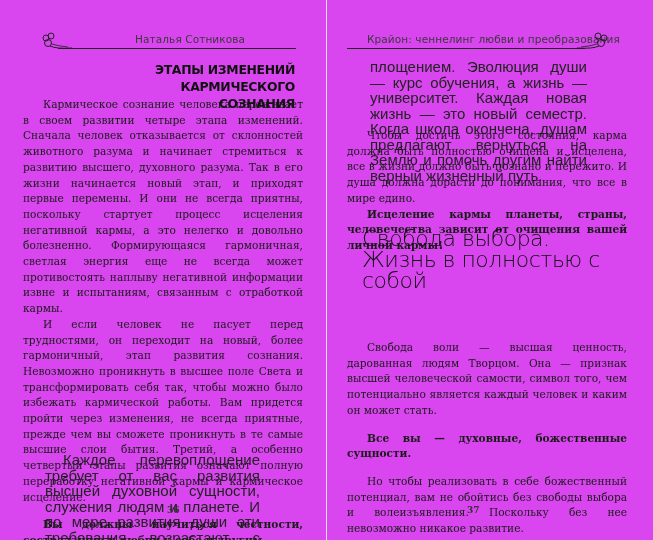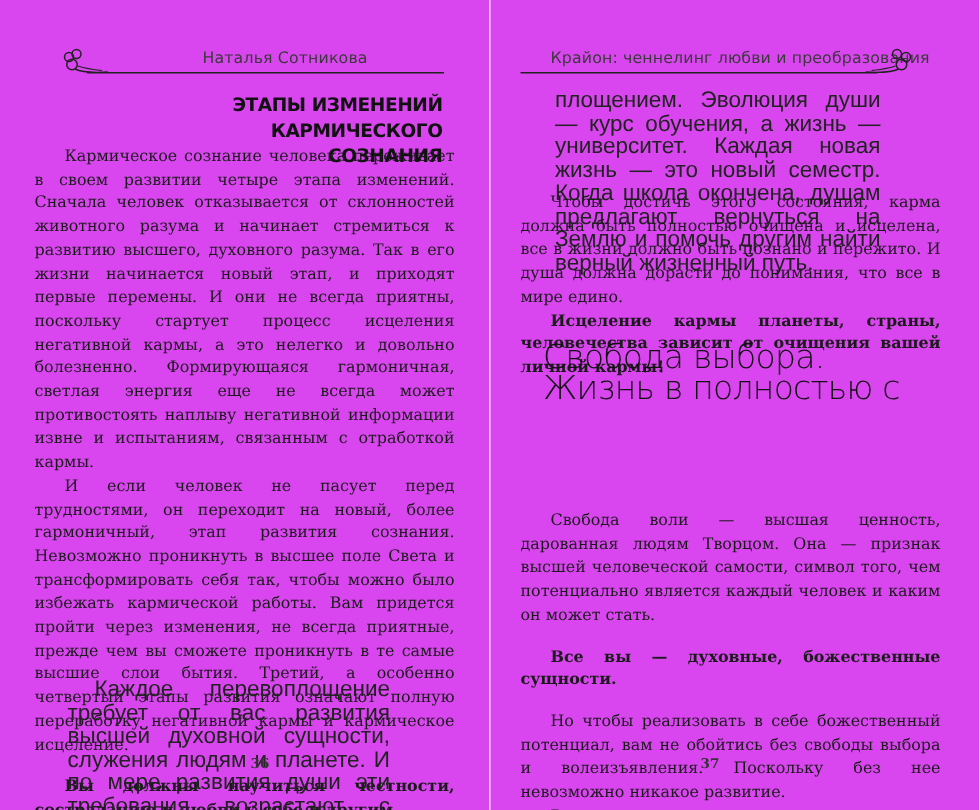--- a/index.html
+++ b/index.html
@@ -88,20 +88,21 @@
   </div>
 
   <div class="body-text top">
     <p>Чтобы достичь этого состояния, карма должна быть полностью очищена и исцелена, все в жизни должно быть познано и пережито. И душа должна дорасти до понимания, что все в мире едино.</p>
     <p class="bold">Исцеление кармы планеты, страны, человечества зависит от очищения вашей личной кармы!</p>
   </div>
 
   <div class="chapter-title">
     <div>Свобода выбора.</div>
     <div>Жизнь в полностью с</div>
+    <div>собой</div>
   </div>
 
 
   <div class="body-text bottom">
     <p>Свобода воли — высшая ценность, дарованная людям Творцом. Она — признак высшей человеческой самости, символ того, чем потенциально является каждый человек и каким он может стать.</p>
     <p class="bold gap">Все вы — духовные, божественные сущности.</p>
     <p class="gap">Но чтобы реализовать в себе божественный потенциал, вам не обойтись без свободы выбора и волеизъявления. Поскольку без нее невозможно никакое развитие.</p>
     <p>Вы, разумеется, можете рассчитывать на помощь сил Добра. Но надеяться исключительно на</p>
   </div>
 

